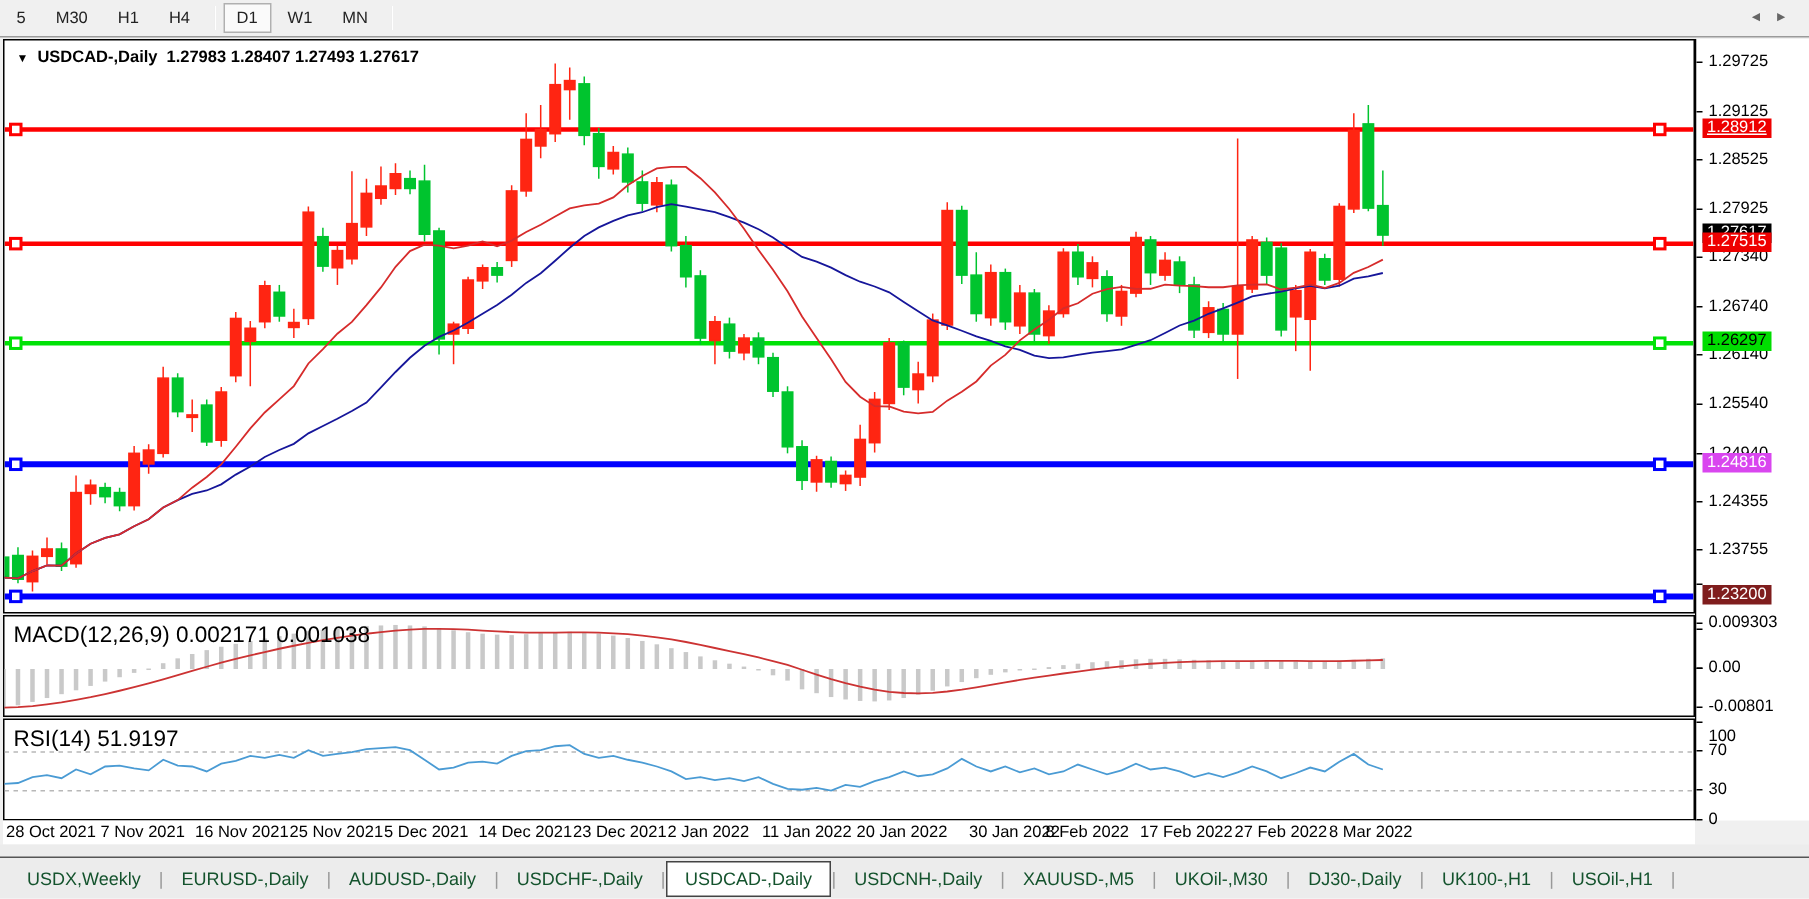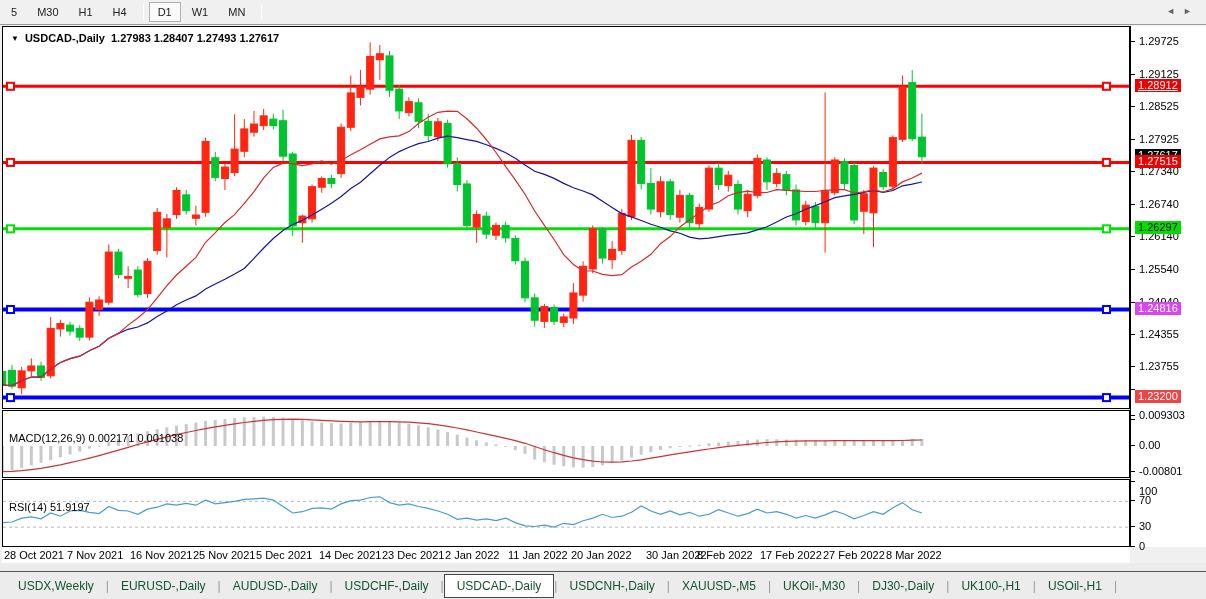--- a/index.html
+++ b/index.html
@@ -19,21 +19,21 @@
   
   .pane { position:absolute; left:2px; width:1128px; background:#fff; border:1px solid #000; }
   #main-pane { top:26px;  height:383px; }
   #macd-pane { top:410px; height:68px; }
   #rsi-pane  { top:479px; height:68px; }
   .pane svg { position:absolute; left:0; top:0; }
 
   #chart-title { position:absolute; left:8px; top:5px; font-size:11px; font-weight:700; color:#000;
                  display:flex; gap:6px; align-items:center; z-index:5; }
   #chart-title .tri { font-size:8px; }
-  .pane-label { position:absolute; left:6px; top:21px; font-size:11px; color:#000; z-index:5; }
+  .pane-label { position:absolute; left:6px; top:4px; font-size:15px; color:#000; z-index:5; }
 
   
   #axis-col { position:absolute; left:1131px; top:26px; width:75px; height:521px; background:#fff; }
   #axis-line { position:absolute; left:1130px; top:26px; width:1px; height:521px; background:#000; }
   .tick { position:absolute; left:0; width:4px; height:1px; background:#000; }
   .ticklabel { position:absolute; left:8px; font-size:11px; color:#000; white-space:nowrap; }
   .badge { position:absolute; left:4px; font-size:11px; line-height:13px; height:13px; padding:0 3px;
            color:#fff; white-space:nowrap; }
 
   
@@ -421,21 +421,21 @@
       <div class="ticklabel" style="top: 269.763px;">1.24940</div>
       <div class="tick" style="top: 307.644px;"></div>
       <div class="ticklabel" style="top: 301.644px;">1.24355</div>
       <div class="tick" style="top: 340.341px;"></div>
       <div class="ticklabel" style="top: 334.341px;">1.23755</div>
       <div class="badge" style="top: 123.378px; background: rgb(0, 0, 0); color: rgb(255, 255, 255);">1.27617</div>
       <div class="badge" style="top: 52.8052px; background: rgb(238, 0, 0); color: rgb(255, 255, 255); text-decoration: underline;">1.28912</div>
       <div class="badge" style="top: 128.936px; background: rgb(238, 0, 0); color: rgb(255, 255, 255);">1.27515</div>
       <div class="badge" style="top: 195.312px; background: rgb(0, 221, 0); color: rgb(0, 0, 0);">1.26297</div>
       <div class="badge" style="top: 276.021px; background: #d946ef; color: rgb(255, 255, 255);">1.24816</div>
-      <div class="badge" style="top: 364.086px; background: #ef4444; color: rgb(255, 255, 255);">1.23200</div>
+      <div class="badge" style="top: 364.086px; background: #7f1d1d; color: rgb(255, 255, 255);">1.23200</div>
       <div class="tick" style="top: 362.989px;"></div>
       <div class="tick" style="top: 388.989px;"></div>
       <div class="ticklabel" style="top: 382.989px;">0.009303</div>
       <div class="tick" style="top: 393px;"></div>
       <div class="tick" style="top: 419px;"></div>
       <div class="ticklabel" style="top: 413px;">0.00</div>
       <div class="tick" style="top: 418.84px;"></div>
       <div class="tick" style="top: 444.84px;"></div>
       <div class="ticklabel" style="top: 438.84px;">-0.00801</div>
       <div class="tick" style="top: 455px;"></div>

